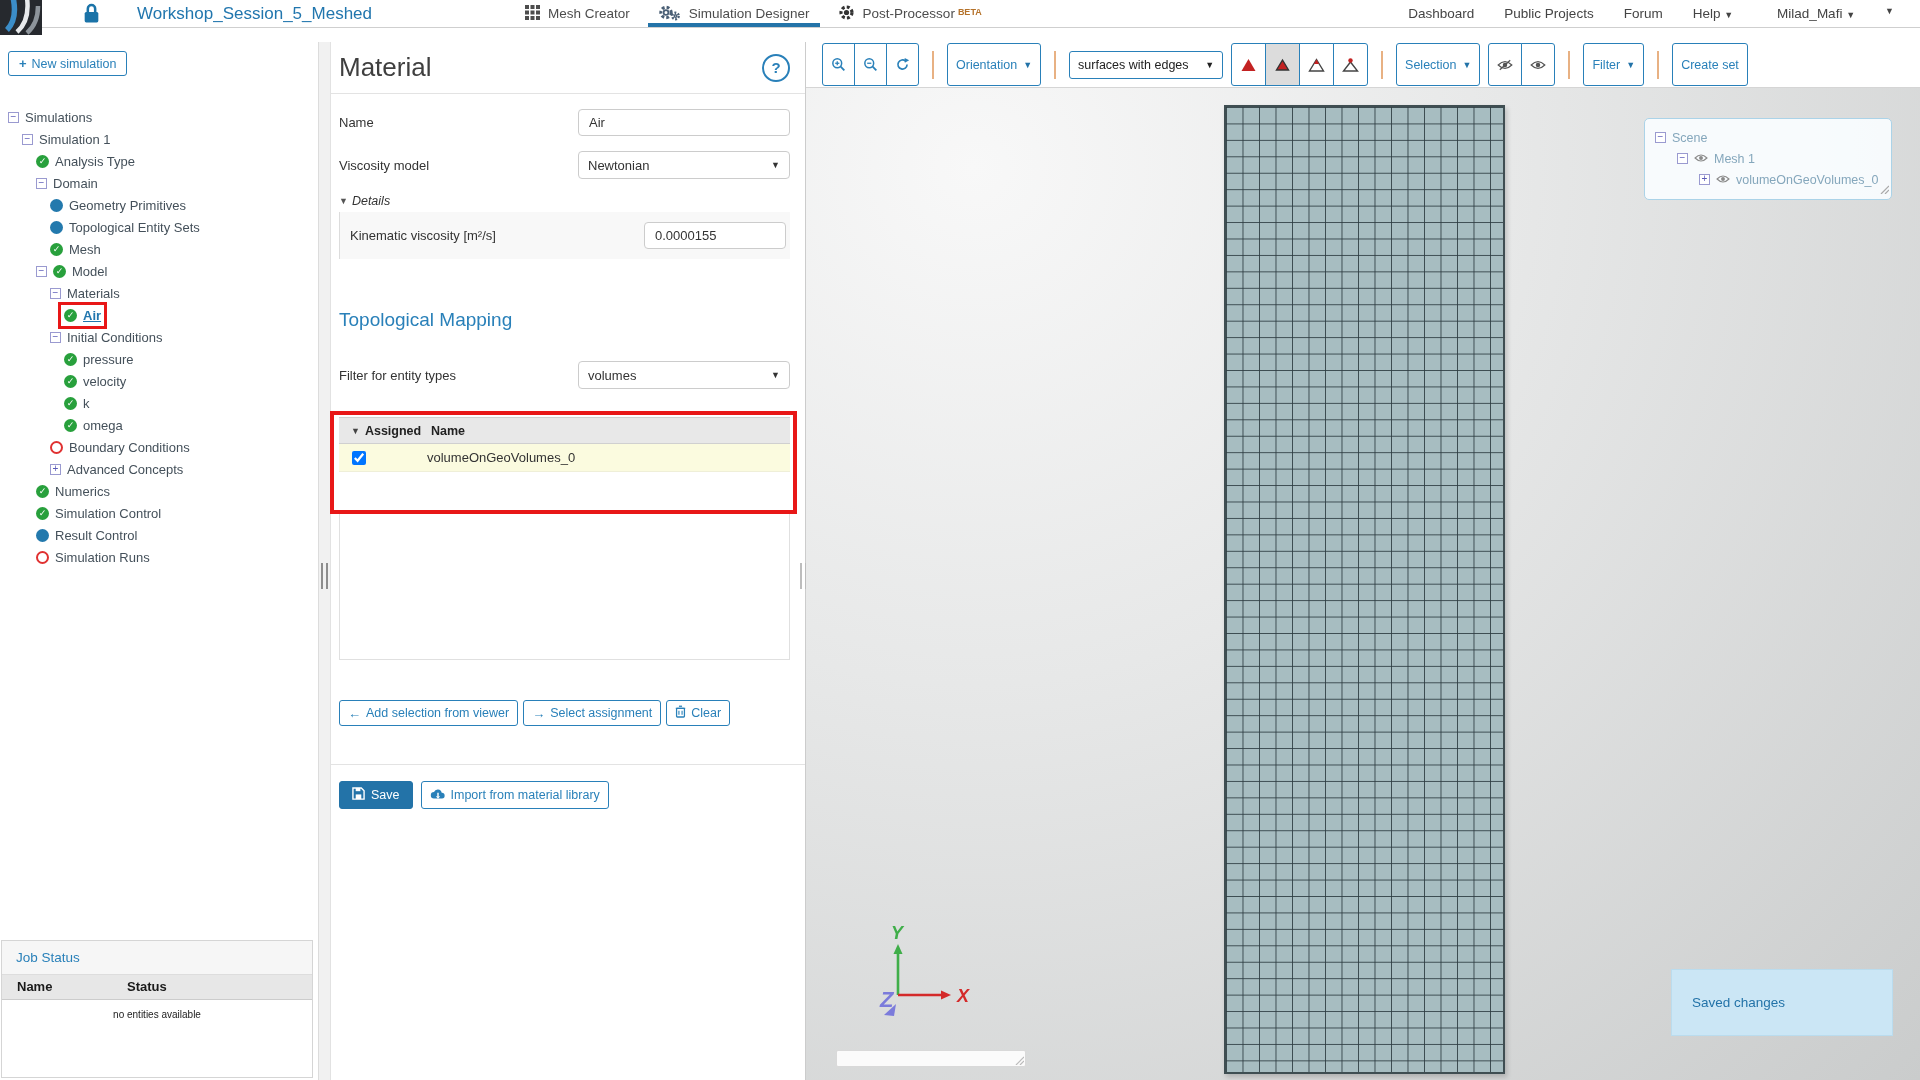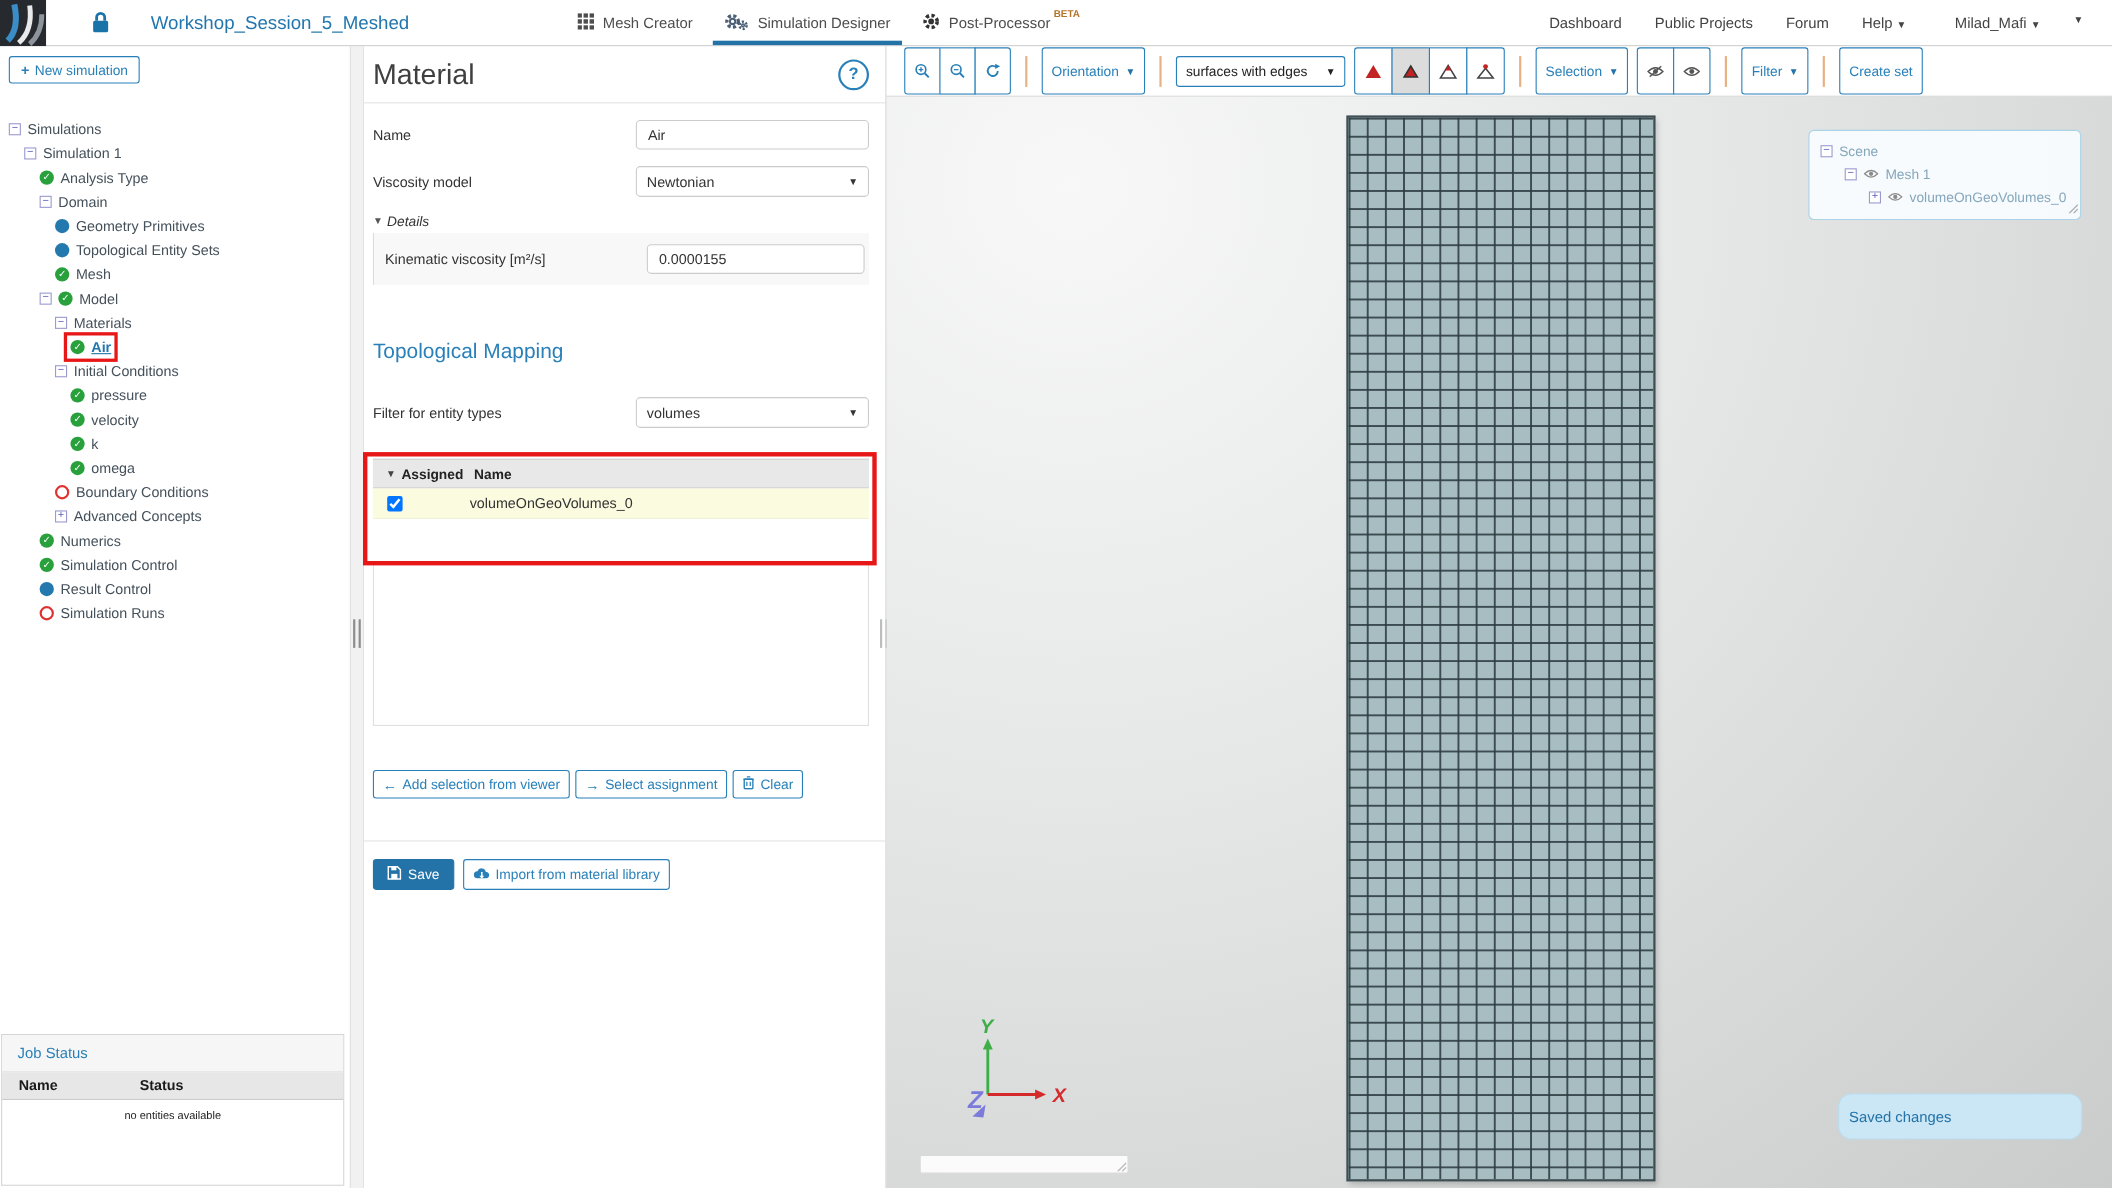--- a/index.html
+++ b/index.html
@@ -1,21 +1,21 @@
 <!DOCTYPE html>
 <html><head>
 <meta charset="utf-8">
 <style>
   * { box-sizing: border-box; margin: 0; padding: 0; }
   html,body { width: 1920px; height: 1080px; overflow: hidden; background: #fff;
     font-family: "Liberation Sans", "DejaVu Sans", sans-serif; }
   .app { position: relative; width: 1920px; height: 1080px; background: #fff; }
 
   
-  .topbar { position: absolute; top:0; left:0; right:0; height:42px; background:#fff;
+  .topbar { position: absolute; top:0; left:0; right:0; height:28px; background:#fff;
     border-bottom:1px solid #cfcfcf; display:flex; align-items:center; z-index:10;gap:27px; }
   .logo { width:42px; height:42px; flex:0 0 42px; }
   .lock-icon { margin-left:14px; display:flex; }
   .proj-title { margin-left:10px; font-size:17px; color:#2176ae; white-space:nowrap; }
   .tabs { display:flex; margin-left:112px; height:100%; }
   .tab { display:flex; align-items:center; gap:8px; padding:0 14px; font-size:13.5px;
     color:#4d4d4d; position:relative; cursor:pointer; white-space:nowrap; }
   .tab.active::after { content:''; position:absolute; bottom:0; left:4px; right:4px;
     height:4px; background:#2373a8; }
   .tab .badge { font-size:9px; font-weight:bold; color:#b5722a; align-self:flex-start;
@@ -77,21 +77,21 @@
     padding:0 10px; font-size:13px; color:#333; font-family:inherit; background:#fff; }
   .fake-select { width:212px; height:28px; border:1px solid #ccc; border-radius:4px;
     display:flex; align-items:center; justify-content:space-between; padding:0 9px;
     font-size:13px; color:#333; cursor:pointer; background:#fff; }
   .sel-caret { font-size:9px; color:#333; }
   .details-head { margin-top:15px; display:flex; align-items:center; gap:4px;
     font-size:12.5px; color:#333; font-style:italic; }
   .details-head .tri { font-size:9px; color:#555; font-style:normal; }
   .details-box { margin-top:4px; background:#f8f8f8; border-left:1px solid #dcdcdc;
     padding:10px 4px 10px 10px; display:flex; align-items:center; justify-content:space-between; }
-  .details-box .text-input { width:198px; }
+  .details-box .text-input { width:142px; }
   .topo-title { margin-top:50px; font-size:19px; color:#2980b9; font-weight:400; }
   .filter-row { margin-top:30px; }
   .assign-wrap { position:relative; margin-top:28px; }
   .assign-head { display:flex; align-items:center; background:#e8e8e8; height:27px;
     border-top:1px solid #d0d0d0; border-bottom:1px solid #d0d0d0;
     font-size:12.5px; font-weight:bold; color:#222; }
   .assign-hc1 { padding-left:12px; width:92px; display:flex; align-items:center; gap:5px; }
   .assign-hc1 .tri { font-size:9px; color:#444; font-weight:normal; }
   .assign-row { display:flex; align-items:center; height:28px; background:#fbfbdf;
     font-size:13px; color:#333; border-bottom:1px solid #efefd8; }
@@ -147,23 +147,23 @@
     padding:8px 0 0 10px; font-size:12.5px; color:#85a7bc; }
   .scene-row { display:flex; align-items:center; gap:6px; height:21px; }
   .scene-grip { position:absolute; right:2px; bottom:2px; }
 
   .axis { position:absolute; left:52px; top:833px; width:130px; height:110px; }
 
   .hscroll { position:absolute; left:30px; top:962px; width:190px; height:17px;
     background:#fbfbfb; border:1px solid #d9d9d9; border-radius:2px; cursor:pointer; }
   .hscroll svg { position:absolute; right:1px; bottom:1px; }
 
-  .toast { position:absolute; right:27px; bottom:44px; width:222px; height:42px;
-    background:#cbe6f5; border:1px solid #badcee; border-radius:12px; color:#2373a8;
-    font-size:13.5px; display:flex; align-items:center; padding-left:9px; }
+  .toast { position:absolute; right:27px; bottom:44px; width:222px; height:67px;
+    background:#cbe6f5; border:1px solid #badcee; border-radius:0; color:#2373a8;
+    font-size:13.5px; display:flex; align-items:center; padding-left:20px; }
 </style>
 </head>
 <body>
 
 <div class="app">
 
   <div class="topbar">
     <div class="logo">
       <svg width="42" height="42" viewBox="0 0 42 42">
         <rect width="42" height="42" fill="#26292e"></rect>

